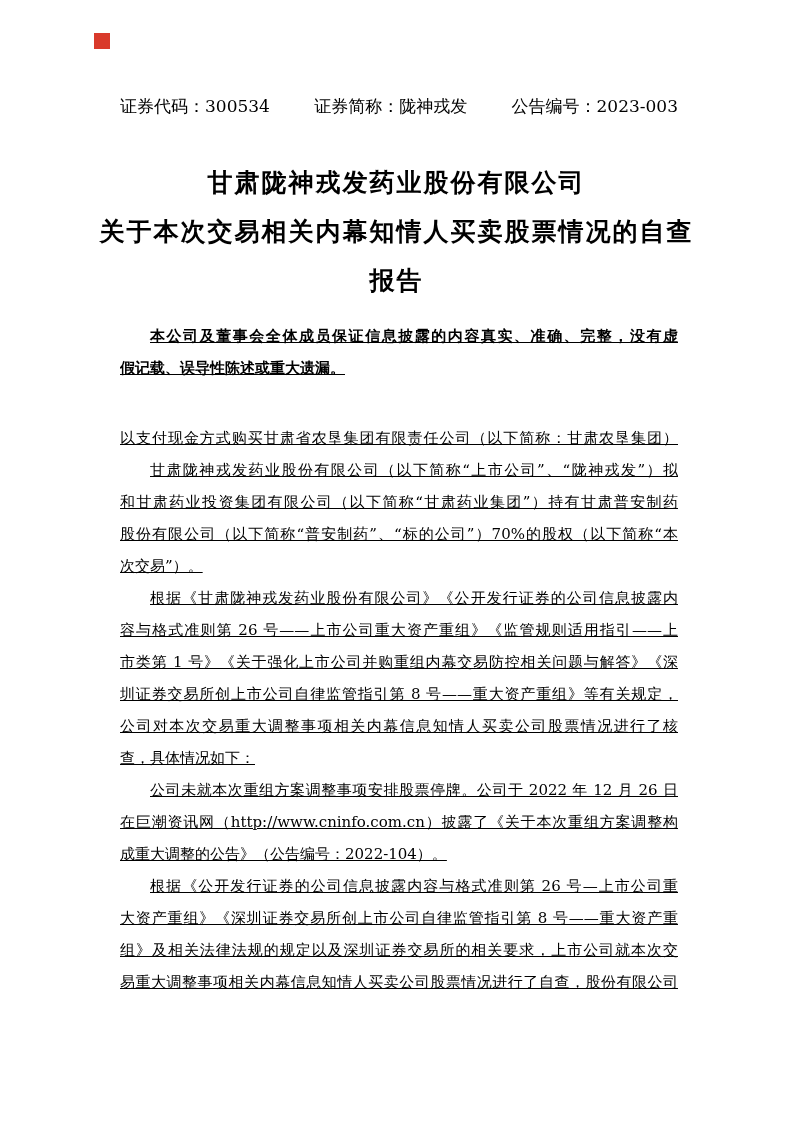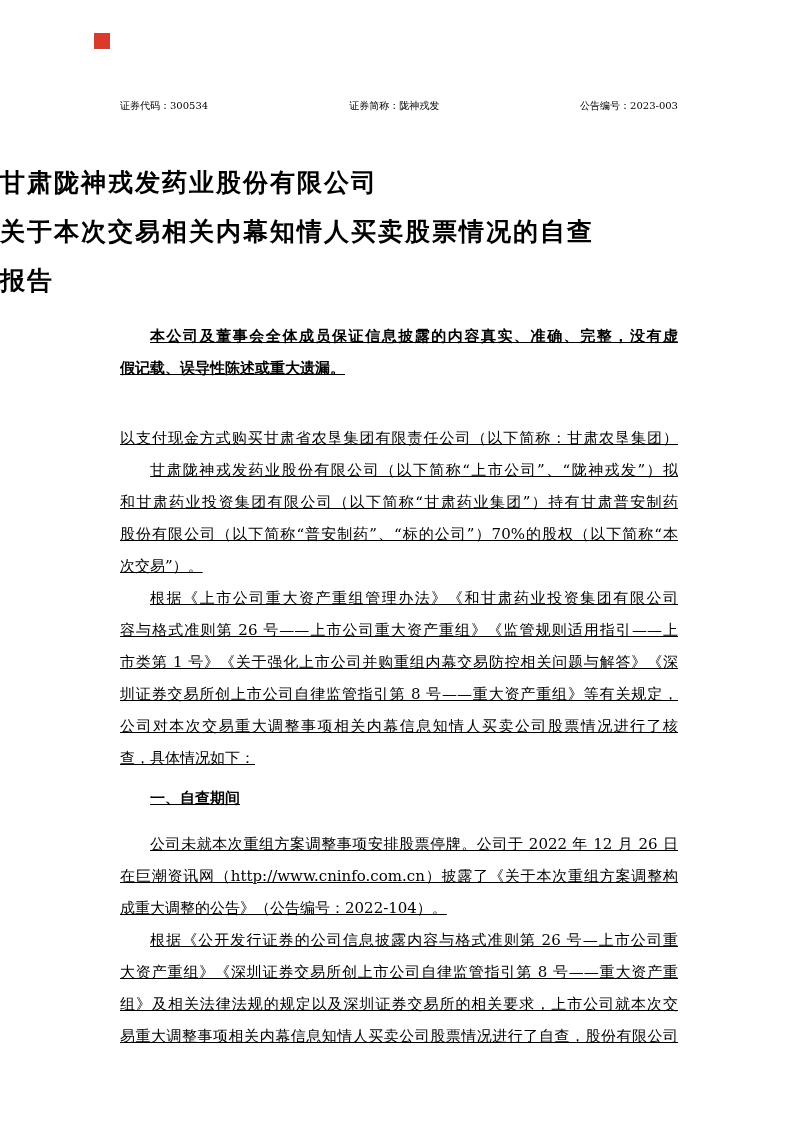--- a/index.html
+++ b/index.html
@@ -17,27 +17,27 @@
     left: 94px;
     top: 33px;
     width: 16px;
     height: 16px;
     background: #d93a2b;
   }
   .doc-header {
     margin: 96px 115px 0 120px;
     display: flex;
     justify-content: space-between;
-    font-size: 10px;
+    font-size: 17px;
     line-height: 20px;
     gap: 27px;
   }
   .title-block {
     margin-top: 42px;
-    text-align: left;
+    text-align: center;
     font-weight: bold;
     font-size: 25px;
     line-height: 49px;
     letter-spacing: 2px;
   }
   .content {
     margin: 0 115px 0 120px;
     font-size: 15px;
     text-decoration: underline;
   }
@@ -77,29 +77,26 @@
       <div class="line no-stretch">假记载、误导性陈述或重大遗漏。</div>
     </div>
     <div class="para para-normal">
       <div class="line">以支付现金方式购买甘肃省农垦集团有限责任公司（以下简称：甘肃农垦集团）</div>
       <div class="line first">甘肃陇神戎发药业股份有限公司（以下简称“上市公司”、“陇神戎发”）拟</div>
       <div class="line">和甘肃药业投资集团有限公司（以下简称“甘肃药业集团”）持有甘肃普安制药</div>
       <div class="line">股份有限公司（以下简称“普安制药”、“标的公司”）70%的股权（以下简称“本</div>
       <div class="line no-stretch">次交易”）。</div>
     </div>
     <div class="para para-normal">
-      <div class="line first">根据《上市公司重大资产重组管理办法》《和甘肃药业投资集团有限公司</div>
+      <div class="line first">根据《甘肃陇神戎发药业股份有限公司》《公开发行证券的公司信息披露内</div>
       <div class="line">容与格式准则第 26 号——上市公司重大资产重组》《监管规则适用指引——上</div>
       <div class="line">市类第 1 号》《关于强化上市公司并购重组内幕交易防控相关问题与解答》《深</div>
       <div class="line">圳证券交易所创上市公司自律监管指引第 8 号——重大资产重组》等有关规定，</div>
       <div class="line">公司对本次交易重大调整事项相关内幕信息知情人买卖公司股票情况进行了核</div>
       <div class="line no-stretch">查，具体情况如下：</div>
-    </div>
-    <div class="para para-heading">
-      <div class="line first no-stretch">一、自查期间</div>
     </div>
     <div class="para para-normal">
       <div class="line first">公司未就本次重组方案调整事项安排股票停牌。公司于 2022 年 12 月 26 日</div>
       <div class="line">在巨潮资讯网（http://www.cninfo.com.cn）披露了《关于本次重组方案调整构</div>
       <div class="line no-stretch">成重大调整的公告》（公告编号：2022-104）。</div>
     </div>
     <div class="para para-normal">
       <div class="line first">根据《公开发行证券的公司信息披露内容与格式准则第 26 号—上市公司重</div>
       <div class="line">大资产重组》《深圳证券交易所创上市公司自律监管指引第 8 号——重大资产重</div>
       <div class="line">组》及相关法律法规的规定以及深圳证券交易所的相关要求，上市公司就本次交</div>

